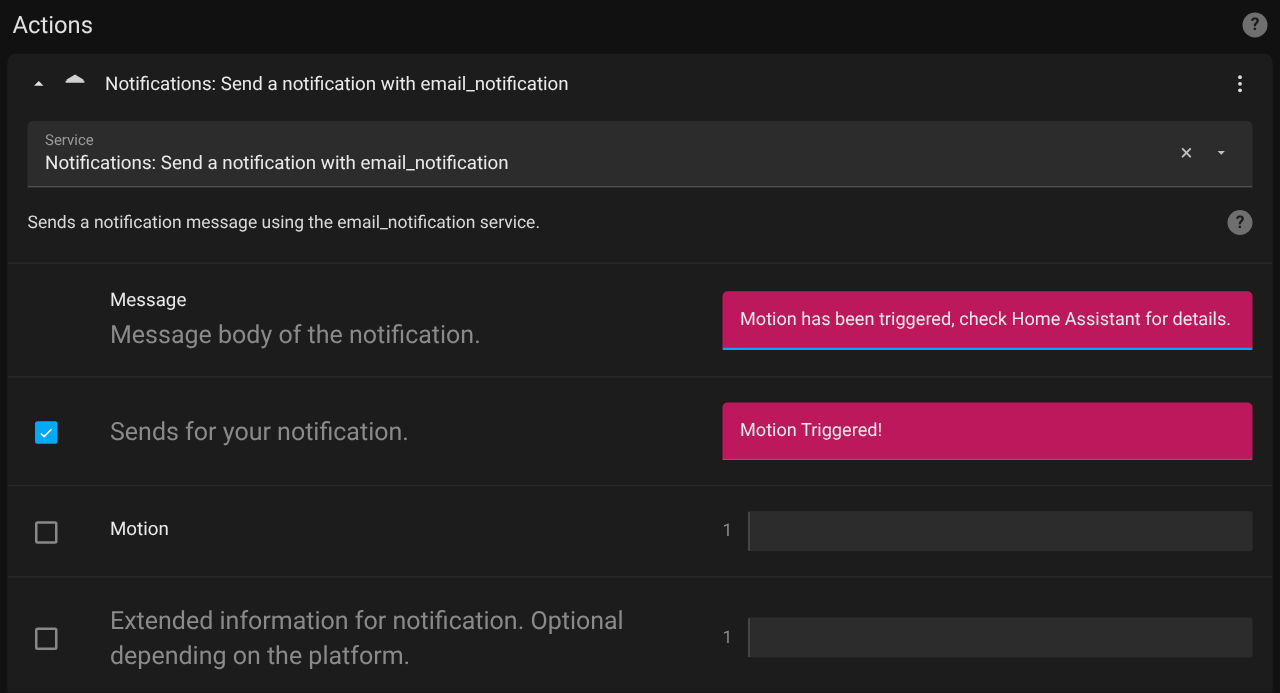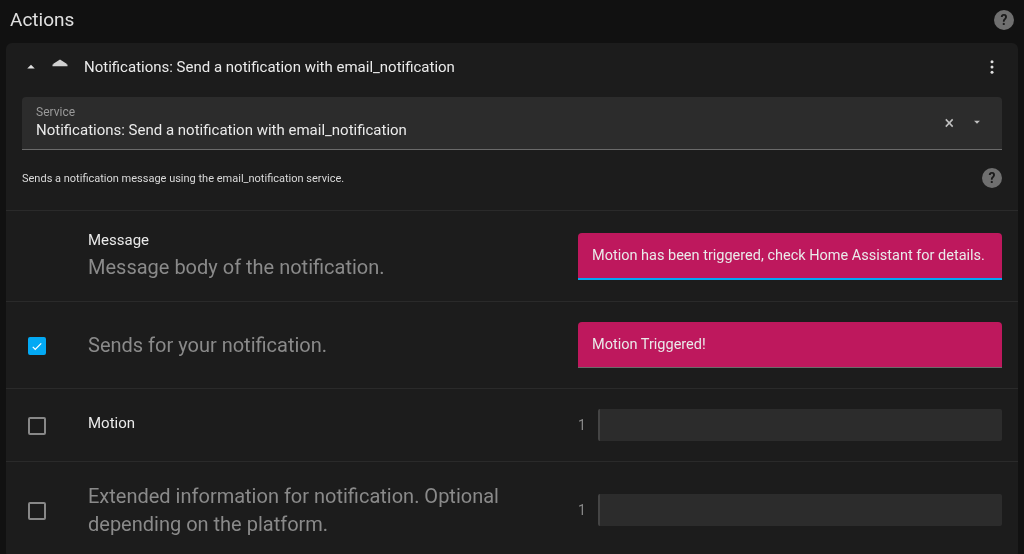--- a/index.html
+++ b/index.html
@@ -116,21 +116,21 @@
       align-items: center;
     }
     .dropdown-btn svg { fill: #c0c0c0; }
     .description-row {
       display: flex;
       align-items: center;
       padding: 18px 16px 22px 16px;
     }
     .description-text {
       flex: 1;
-      font-size: 11px;
+      font-size: 14px;
       color: #dadada;
     }
     .fields {
       border-top: 1px solid #2a2a2a;
     }
     .field-row {
       display: flex;
       align-items: center;
       gap: 40px;
       padding: 20px 16px 20px 20px;

